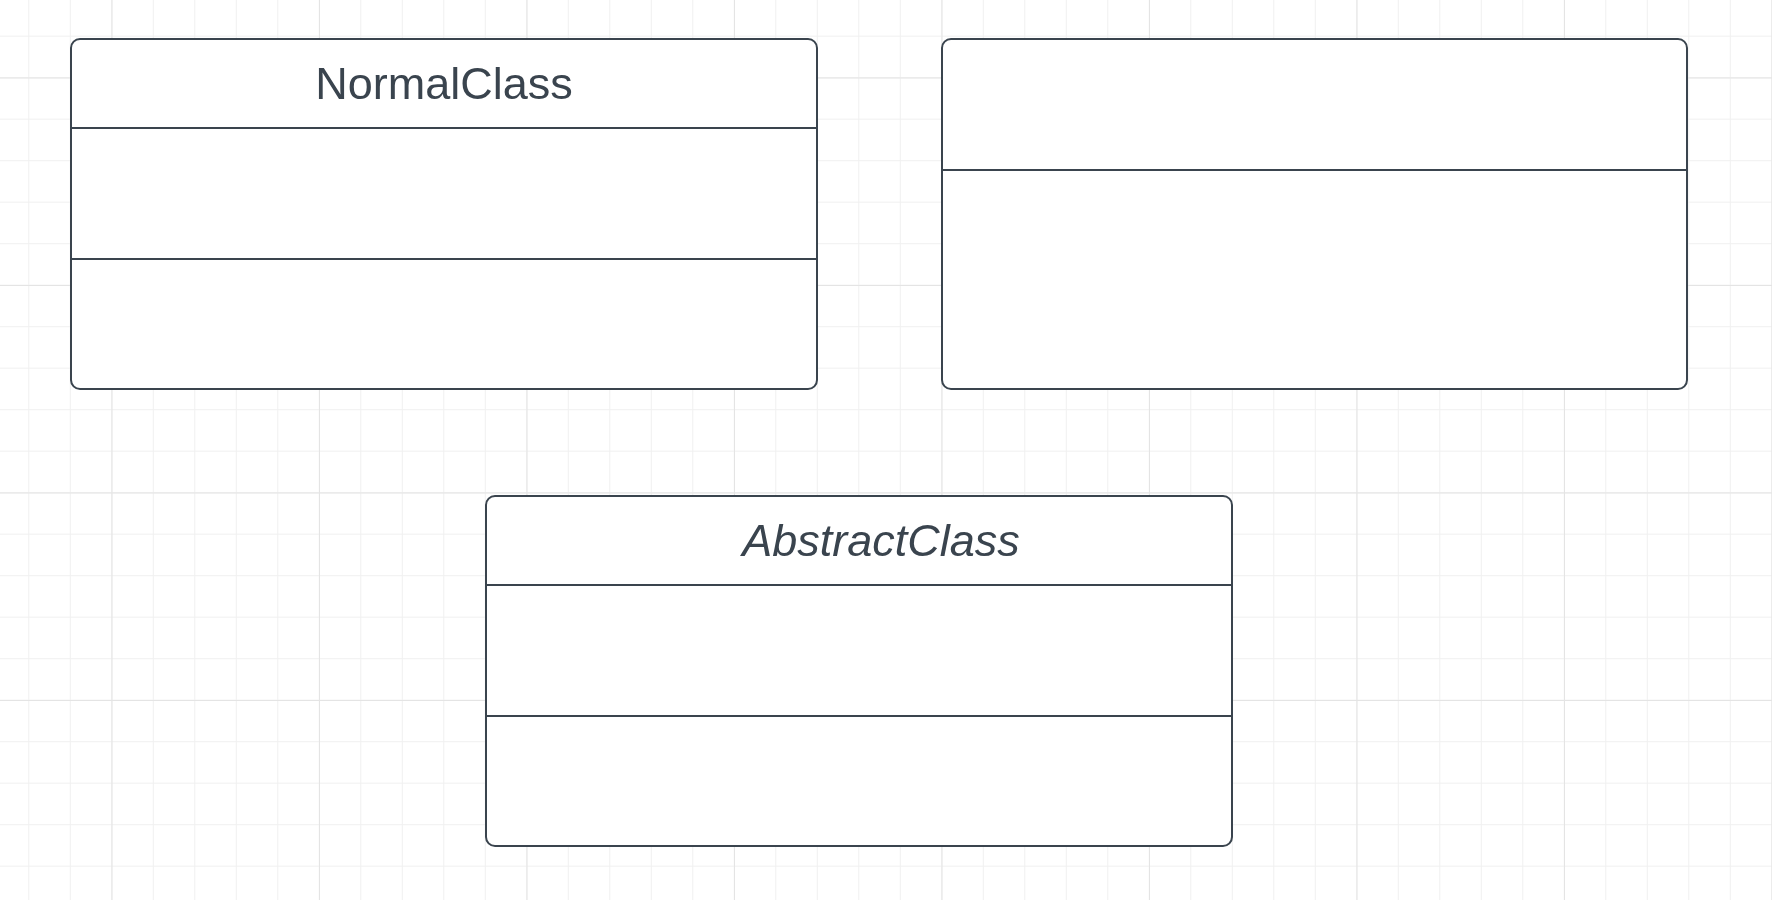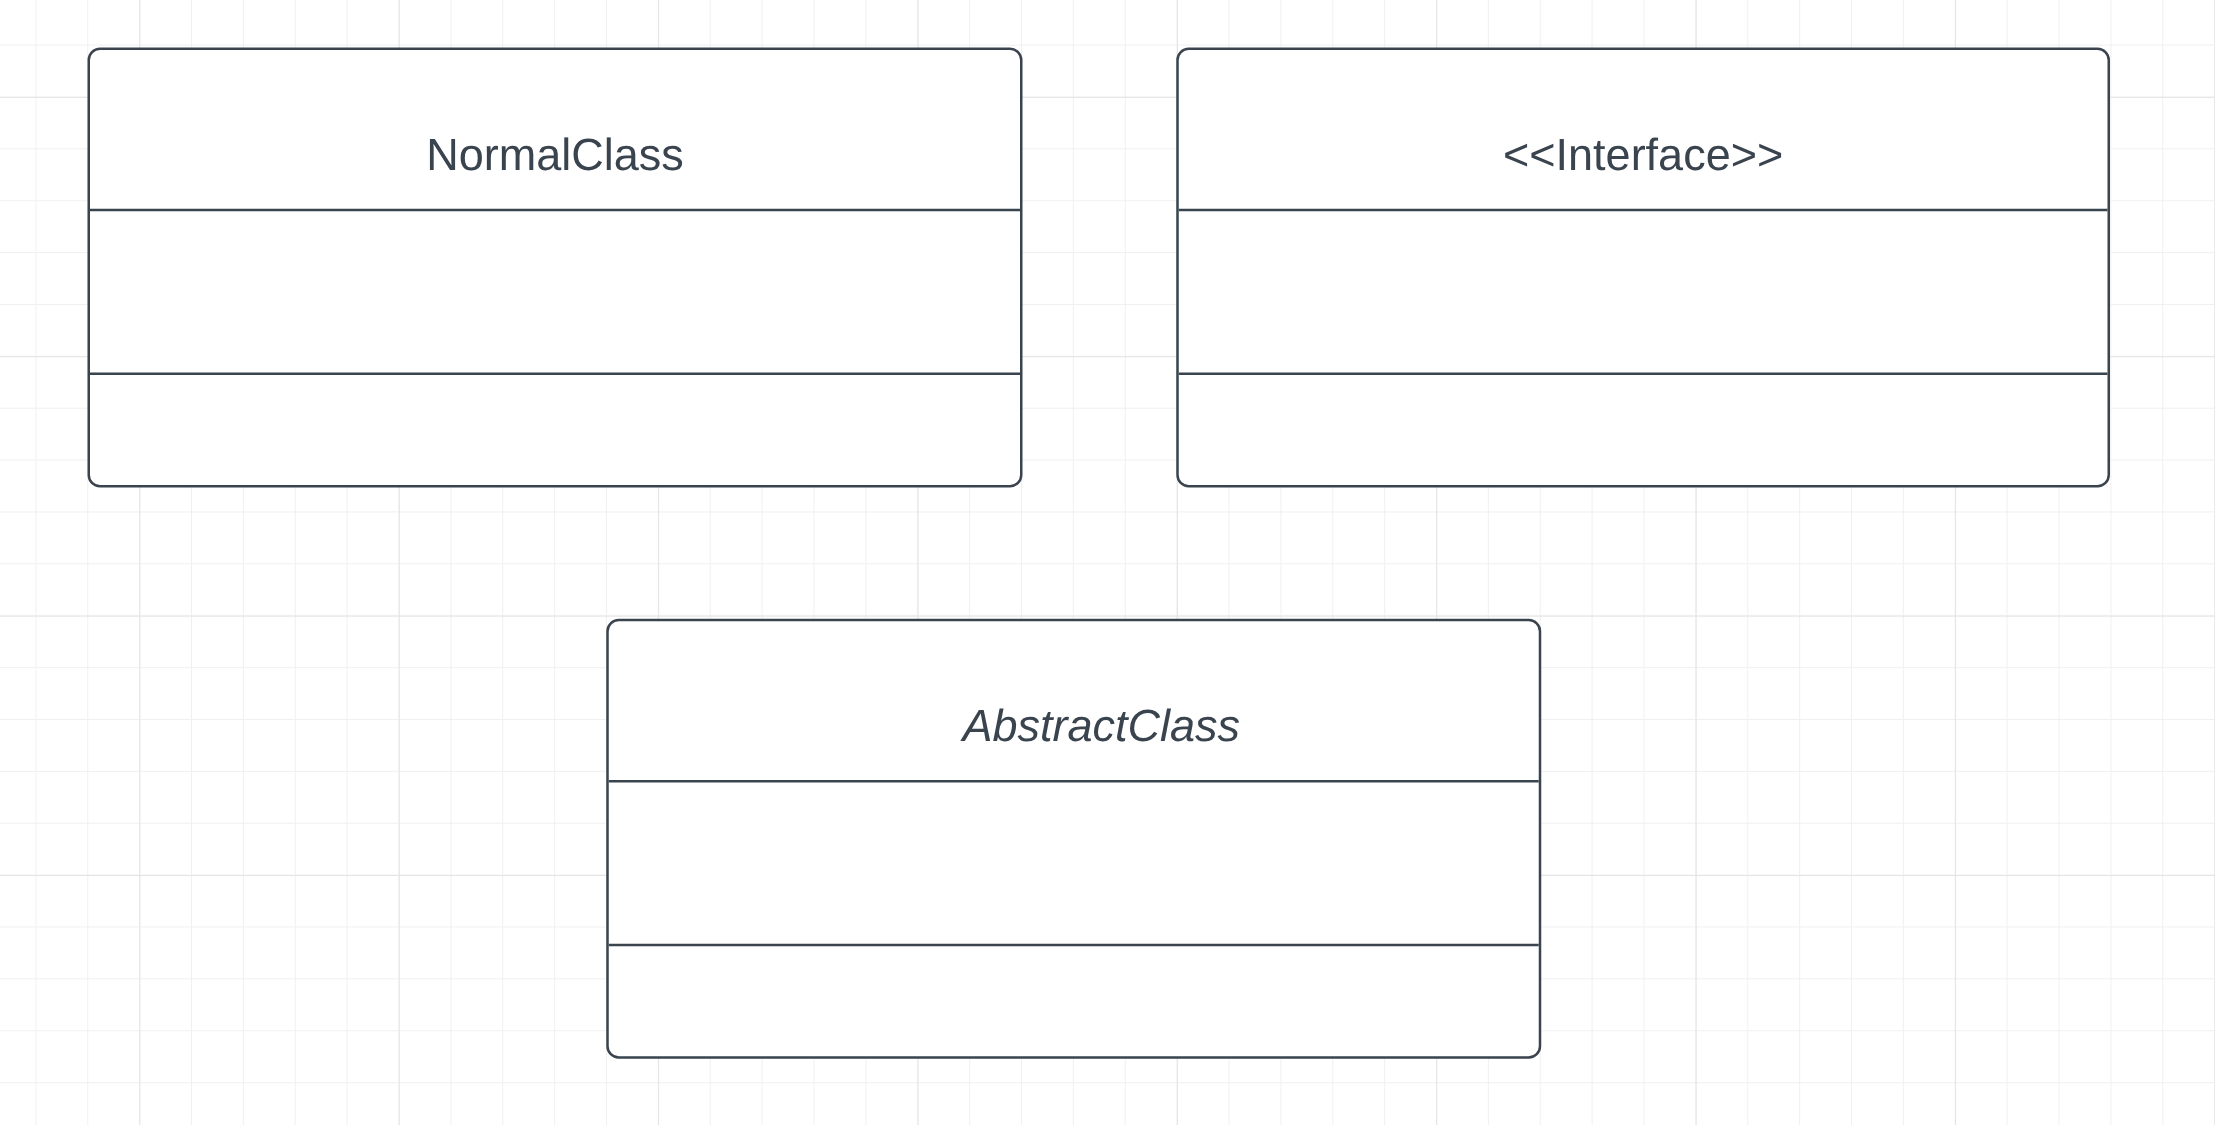--- a/index.html
+++ b/index.html
@@ -43,25 +43,24 @@
   }
 
   .uml-class .title-compartment {
     box-sizing: content-box;
     height: 87px;
     flex: 0 0 auto;
     border-bottom: 2px solid #3a444e;
     display: flex;
     align-items: center;
     justify-content: center;
-    font-size: 36px;
+    font-size: 45px;
     line-height: 1.2;
     white-space: nowrap;
     overflow: hidden;
-    margin-top: 40px;
   }
 
   .uml-class.title-italic .title-compartment {
     font-style: italic;
     padding-left: 44px;
   }
 
   .uml-class .attributes-compartment {
     box-sizing: content-box;
     height: 129px;
@@ -78,21 +77,20 @@
 
 <div class="canvas">
 
   <div class="uml-class" style="left: 70px; top: 38px; width: 748px; height: 352px;">
     <div class="title-compartment">NormalClass</div>
     <div class="attributes-compartment"></div>
     <div class="methods-compartment"></div>
   </div>
 
   <div class="uml-class" style="left: 941px; top: 38px; width: 747px; height: 352px;">
-    <div class="title-compartment">&lt;&lt;Interface&gt;&gt;</div>
     <div class="attributes-compartment"></div>
     <div class="methods-compartment"></div>
   </div>
 
   <div class="uml-class title-italic" style="left: 485px; top: 495px; width: 748px; height: 352px;">
     <div class="title-compartment">AbstractClass</div>
     <div class="attributes-compartment"></div>
     <div class="methods-compartment"></div>
   </div>
 

